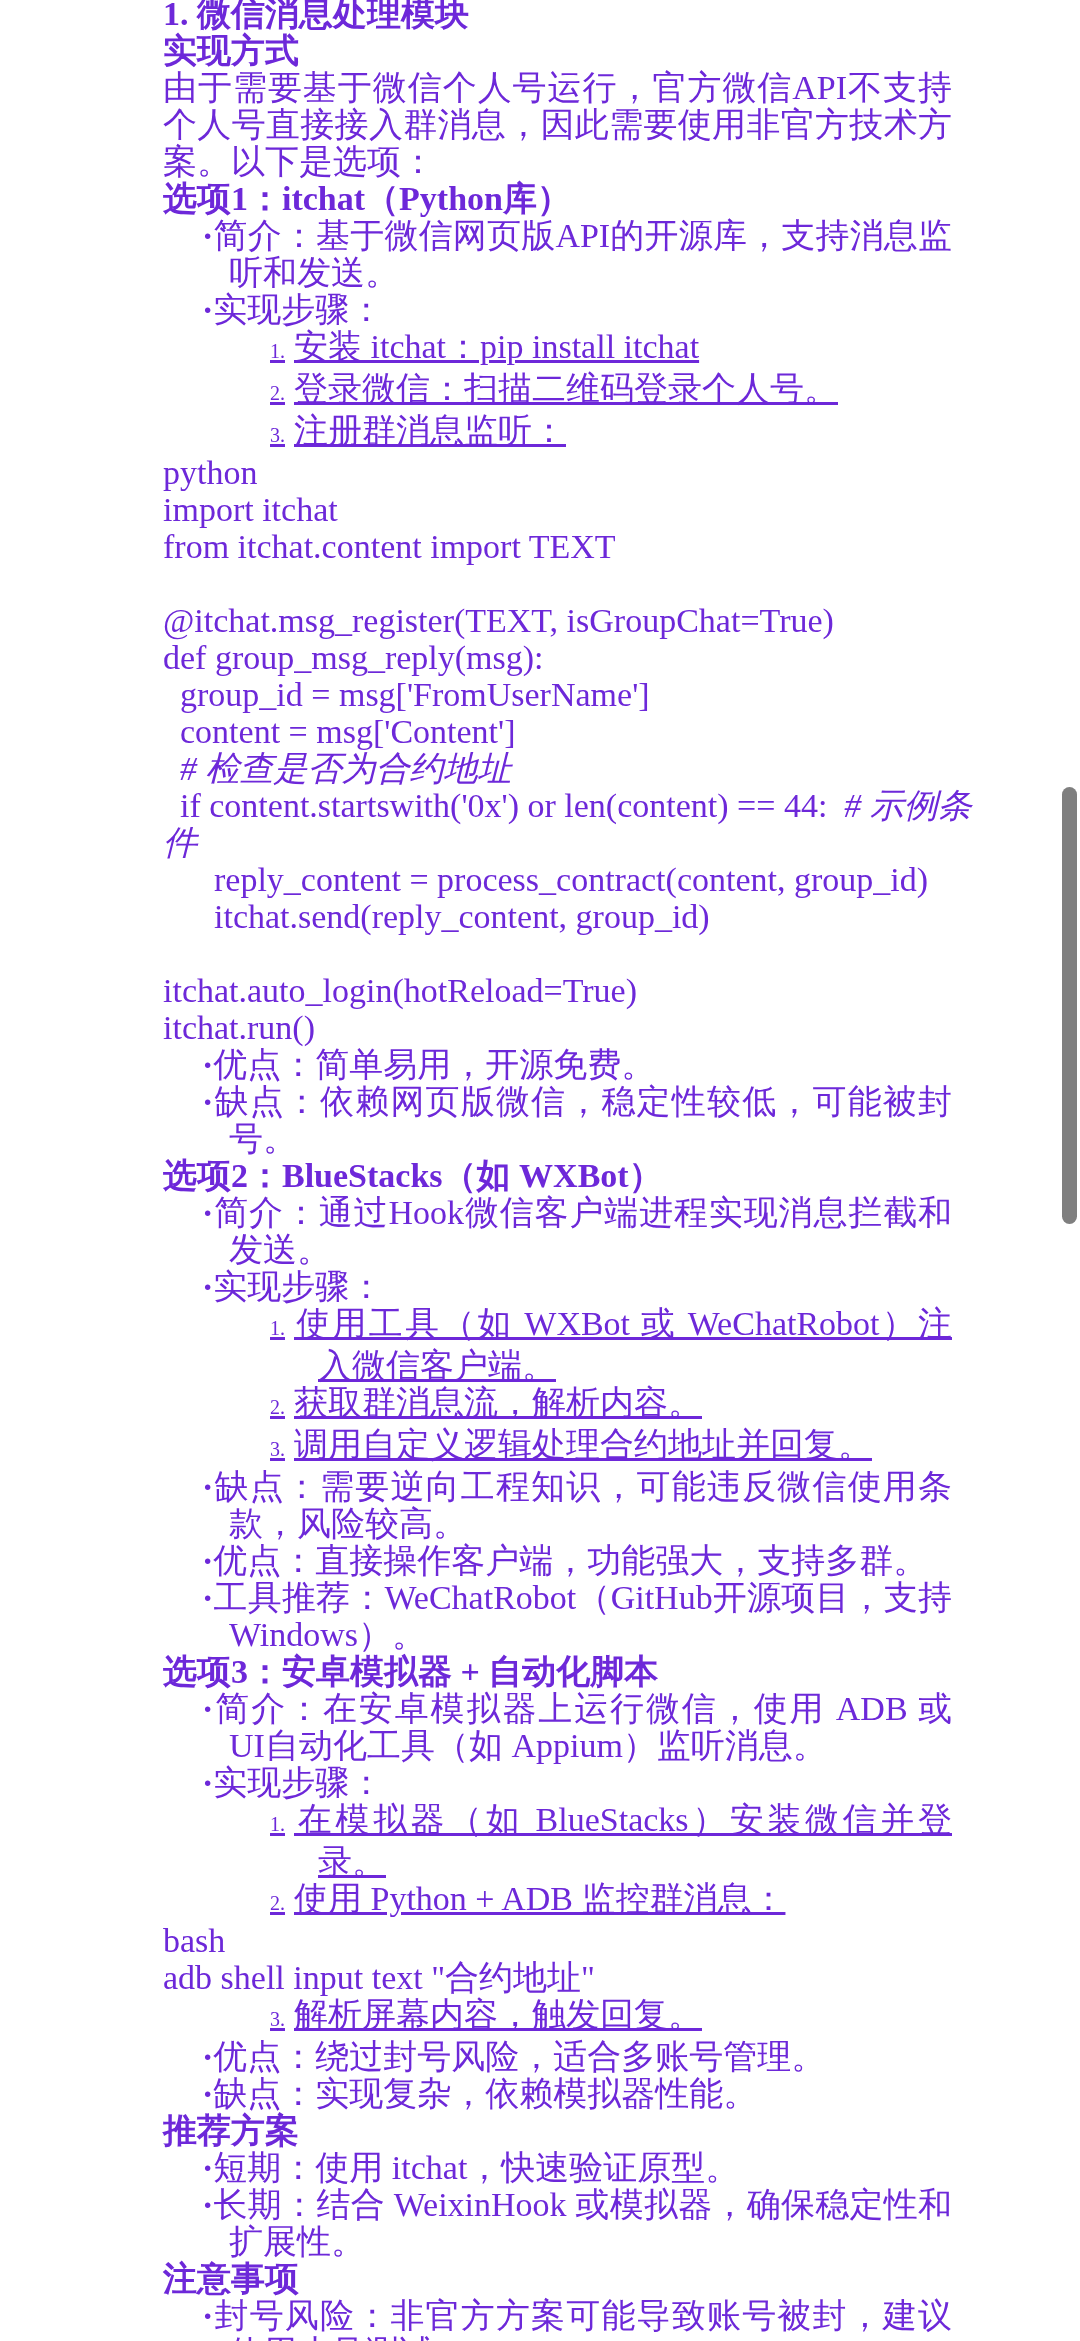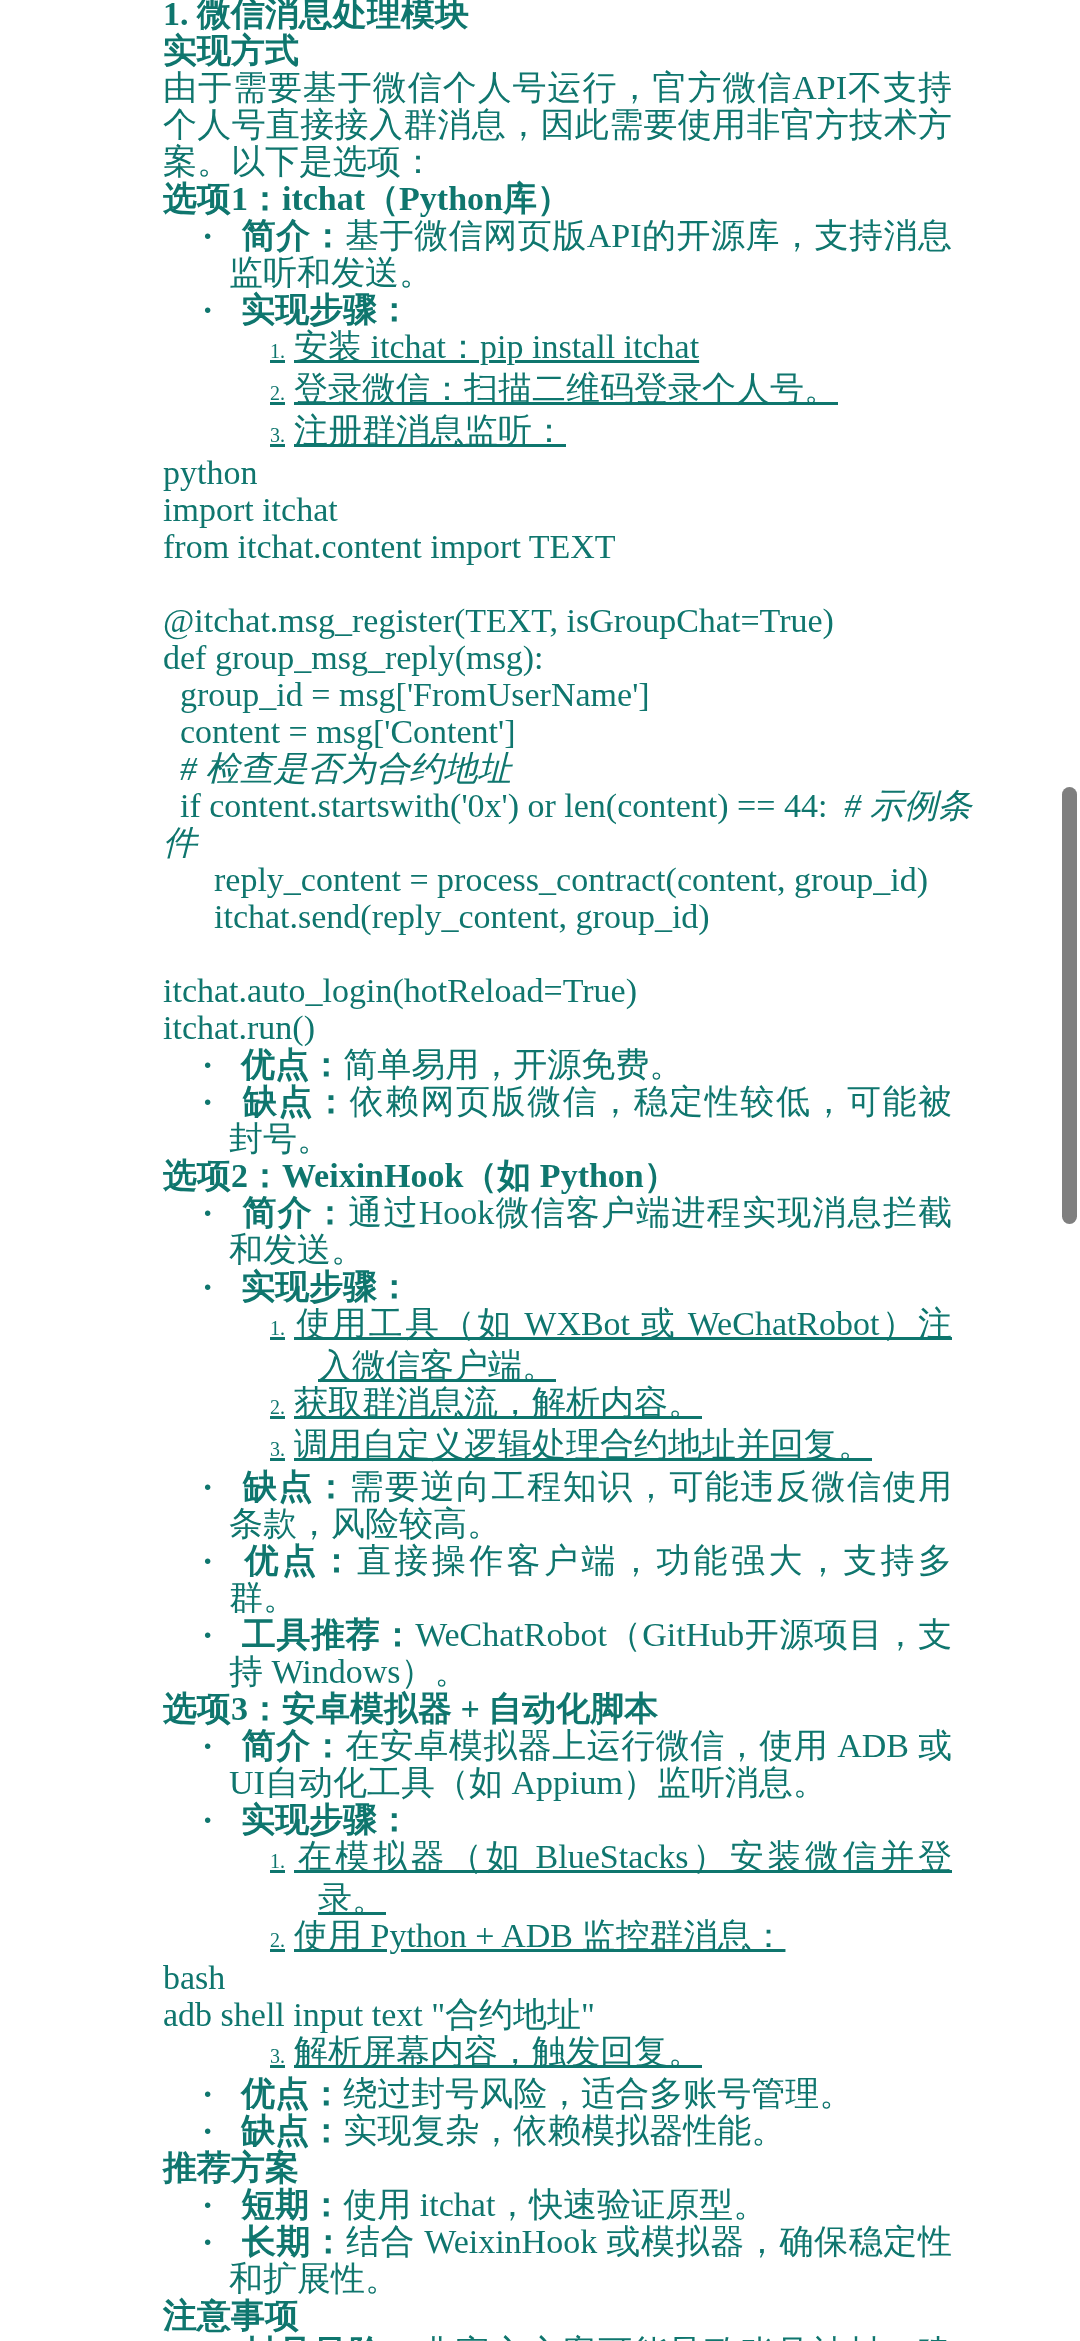--- a/index.html
+++ b/index.html
@@ -2,31 +2,31 @@
 <html><head>
 <meta charset="utf-8">
 <style>
   html,body{margin:0;padding:0;background:#fff;}
   .page{
     position:relative;
     width:1080px;height:2341px;
     background:#ffffff;
     overflow:hidden;
     font-family:"Liberation Serif","DejaVu Serif",serif;
-    color:#0f766e;
+    color:#6d28d9;
     font-size:34px;
     line-height:37px;
   }
   .doc{position:absolute;left:163px;top:-5px;width:917px;}
   .t{padding-right:128px;text-align:justify;}
   .h{font-weight:bold;}
   .p{}
   .bullet{padding-left:66px;text-indent:-27px;}
   .dot{font-weight:bold;}
-  .lbl{font-weight:bold;margin-left:28px;}
+  .lbl{font-weight:normal;}
   .num{padding-left:155px;text-indent:-48px;text-decoration:underline;}
   .no{font-size:20px;margin-right:9px;}
   .code{white-space:pre-wrap;padding-right:100px;}
   .blank{height:37px;}
   .it{font-style:italic;}
   .thumb{
     position:absolute;right:3px;top:787px;
     width:15px;height:437px;
     background:#7f7f7f;border-radius:8px;
   }
@@ -61,21 +61,21 @@
     <div class="code"><span>  if content.startswith('0x') or len(content) == 44:  </span><span class="it"># 示例条件</span></div>
     <div class="code">      reply_content = process_contract(content, group_id)</div>
     <div class="code">      itchat.send(reply_content, group_id)</div>
     <div class="blank"></div>
     <div class="code">itchat.auto_login(hotReload=True)</div>
     <div class="code">itchat.run()</div>
 
     <div class="t bullet"><span class="dot">·</span><span class="lbl">优点：</span><span>简单易用，开源免费。</span></div>
     <div class="t bullet"><span class="dot">·</span><span class="lbl">缺点：</span><span>依赖网页版微信，稳定性较低，可能被封号。</span></div>
 
-    <div class="t h">选项2：WeixinHook（如 Python）</div>
+    <div class="t h">选项2：BlueStacks（如 WXBot）</div>
 
     <div class="t bullet"><span class="dot">·</span><span class="lbl">简介：</span><span>通过Hook微信客户端进程实现消息拦截和发送。</span></div>
     <div class="t bullet"><span class="dot">·</span><span class="lbl">实现步骤：</span><span></span></div>
 
     <div class="t num"><span class="no">1.</span><span>使用工具（如 WXBot 或 WeChatRobot）注入微信客户端。</span></div>
     <div class="t num"><span class="no">2.</span><span>获取群消息流，解析内容。</span></div>
     <div class="t num"><span class="no">3.</span><span>调用自定义逻辑处理合约地址并回复。</span></div>
 
     <div class="t bullet"><span class="dot">·</span><span class="lbl">缺点：</span><span>需要逆向工程知识，可能违反微信使用条款，风险较高。</span></div>
     <div class="t bullet"><span class="dot">·</span><span class="lbl">优点：</span><span>直接操作客户端，功能强大，支持多群。</span></div>

